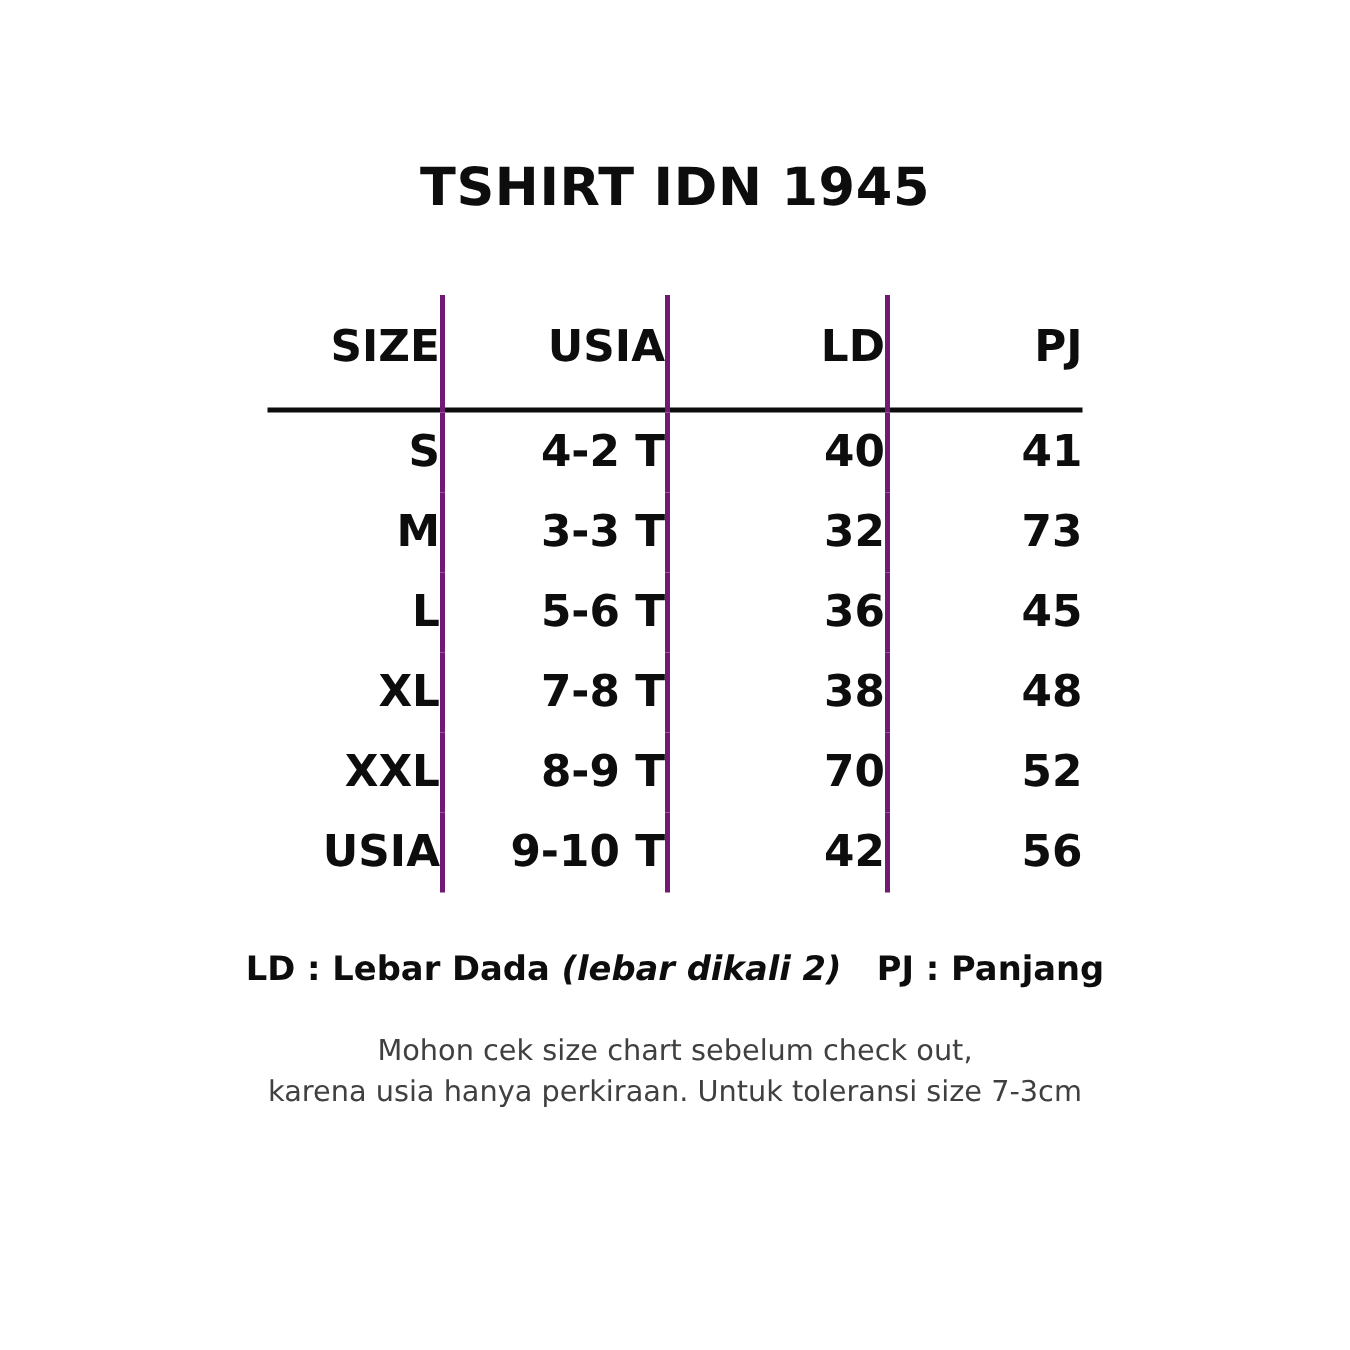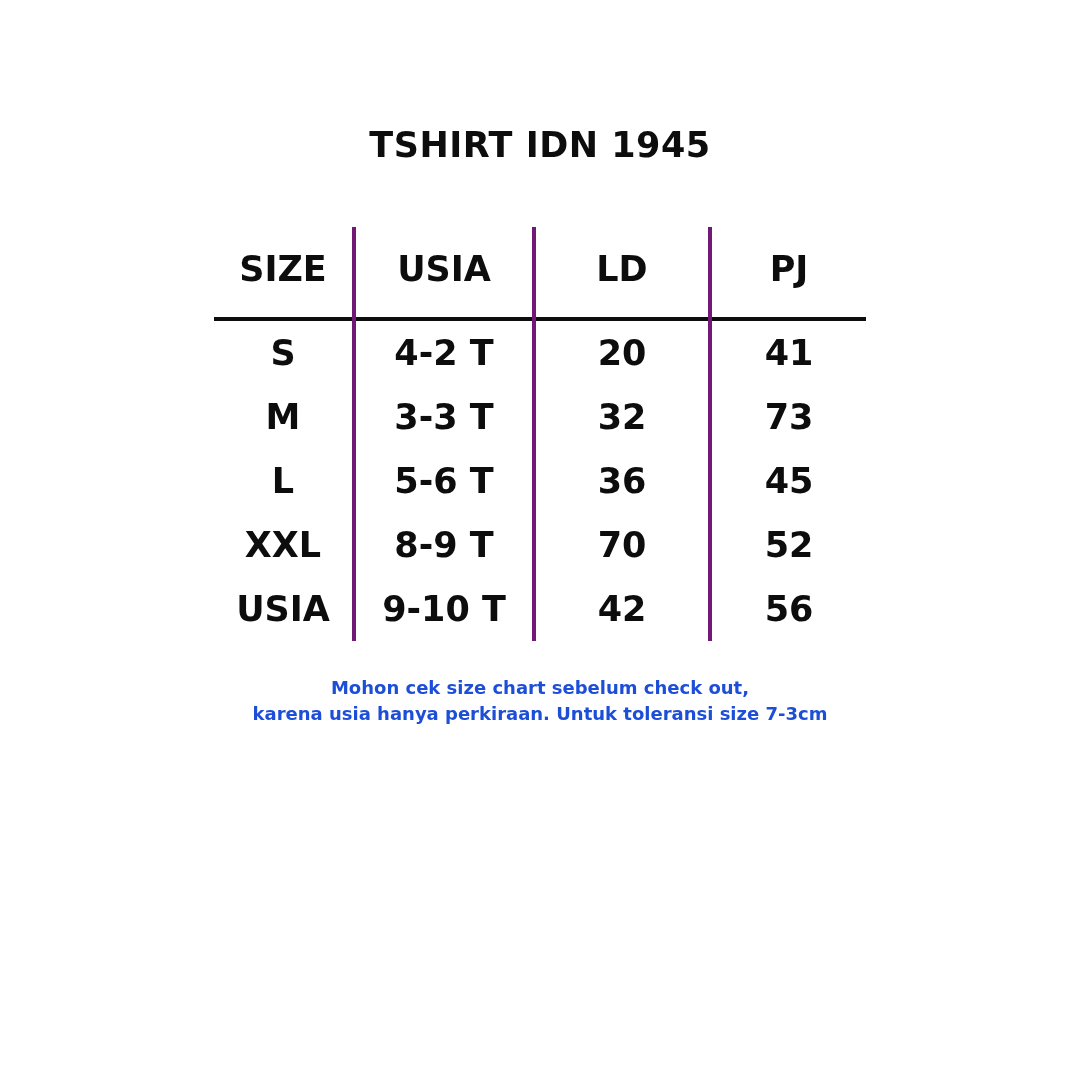--- a/index.html
+++ b/index.html
@@ -18,21 +18,21 @@
     position: relative;
     width: 1080px;
     height: 1080px;
     box-sizing: border-box;
     display: flex;
     flex-direction: column;
     align-items: center;
   }
   .title {
     margin-top: 125px;
-    font-size: 35px;
+    font-size: 42px;
     font-weight: bold;
     letter-spacing: 0.5px;
     color: #0d0d0d;
     text-align: center;
     font-family: "DejaVu Sans", sans-serif;
   }
   .table-wrap {
     margin-top: 62px;
     width: 652px;
   }
@@ -41,21 +41,21 @@
     border-collapse: collapse;
     table-layout: fixed;
   }
   table.size-chart col.c0 { width: 140px; }
   table.size-chart col.c1 { width: 180px; }
   table.size-chart col.c2 { width: 176px; }
   table.size-chart col.c3 { width: 156px; }
 
   table.size-chart th,
   table.size-chart td {
-    text-align: center;
+    text-align: right;
     vertical-align: middle;
     font-weight: bold;
     color: #0d0d0d;
     padding: 0;
   }
   table.size-chart thead th {
     font-size: 35px;
     height: 84px;
     padding-bottom: 6px;
   }
@@ -77,25 +77,25 @@
     font-size: 27px;
     font-weight: bold;
     color: #0d0d0d;
     text-align: center;
   }
   .legend .ital {
     font-style: italic;
   }
   .note {
     margin-top: 34px;
-    font-size: 18px;
+    font-size: 23px;
     line-height: 1.45;
-    color: #1d4ed8;
+    color: #404040;
     text-align: center;
-    font-weight: bold;
+    font-weight: normal;
   }
 </style>
 </head>
 <body>
 
 <div class="page">
 
   <div class="title">TSHIRT IDN 1945</div>
 
   <div class="table-wrap">
@@ -111,50 +111,62 @@
           <th>SIZE</th>
           <th class="sep">USIA</th>
           <th class="sep">LD</th>
           <th class="sep">PJ</th>
         </tr>
       </thead>
       <tbody>
         <tr>
           <td>S</td>
           <td class="sep">4-2 T</td>
-          <td class="sep">20</td>
+          <td class="sep">40</td>
           <td class="sep">41</td>
         </tr>
         <tr>
           <td>M</td>
           <td class="sep">3-3 T</td>
           <td class="sep">32</td>
           <td class="sep">73</td>
         </tr>
         <tr>
           <td>L</td>
           <td class="sep">5-6 T</td>
           <td class="sep">36</td>
           <td class="sep">45</td>
+        </tr>
+        <tr>
+          <td>XL</td>
+          <td class="sep">7-8 T</td>
+          <td class="sep">38</td>
+          <td class="sep">48</td>
         </tr>
         <tr>
           <td>XXL</td>
           <td class="sep">8-9 T</td>
           <td class="sep">70</td>
           <td class="sep">52</td>
         </tr>
         <tr>
           <td>USIA</td>
           <td class="sep">9-10 T</td>
           <td class="sep">42</td>
           <td class="sep">56</td>
         </tr>
       </tbody>
     </table>
   </div>
 
+  <div class="legend">
+    <span>LD : Lebar Dada</span>
+    <span class="ital">(lebar dikali 2)</span>
+    <span>&nbsp;</span>
+    <span>PJ : Panjang</span>
+  </div>
 
   <div class="note">
     <div>Mohon cek size chart sebelum check out,</div>
     <div>karena usia hanya perkiraan. Untuk toleransi size 7-3cm</div>
   </div>
 
 </div>
 
 </body></html>

